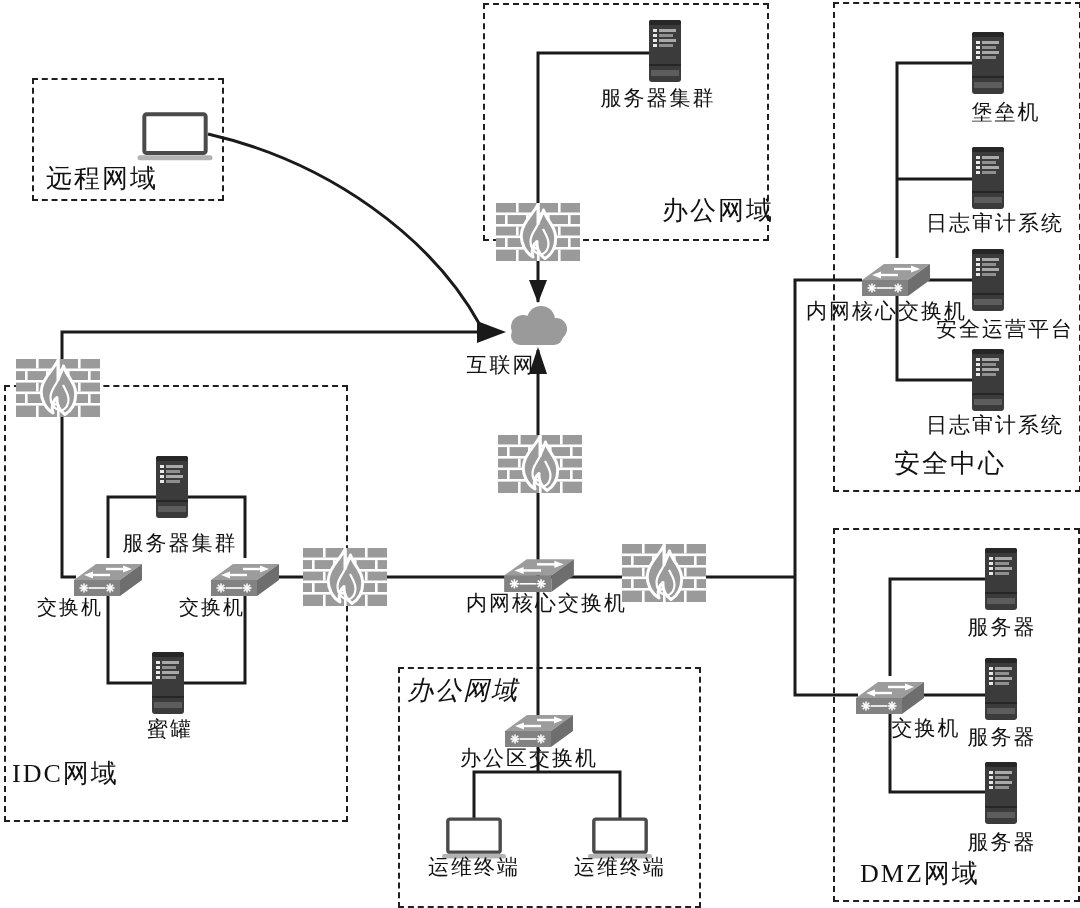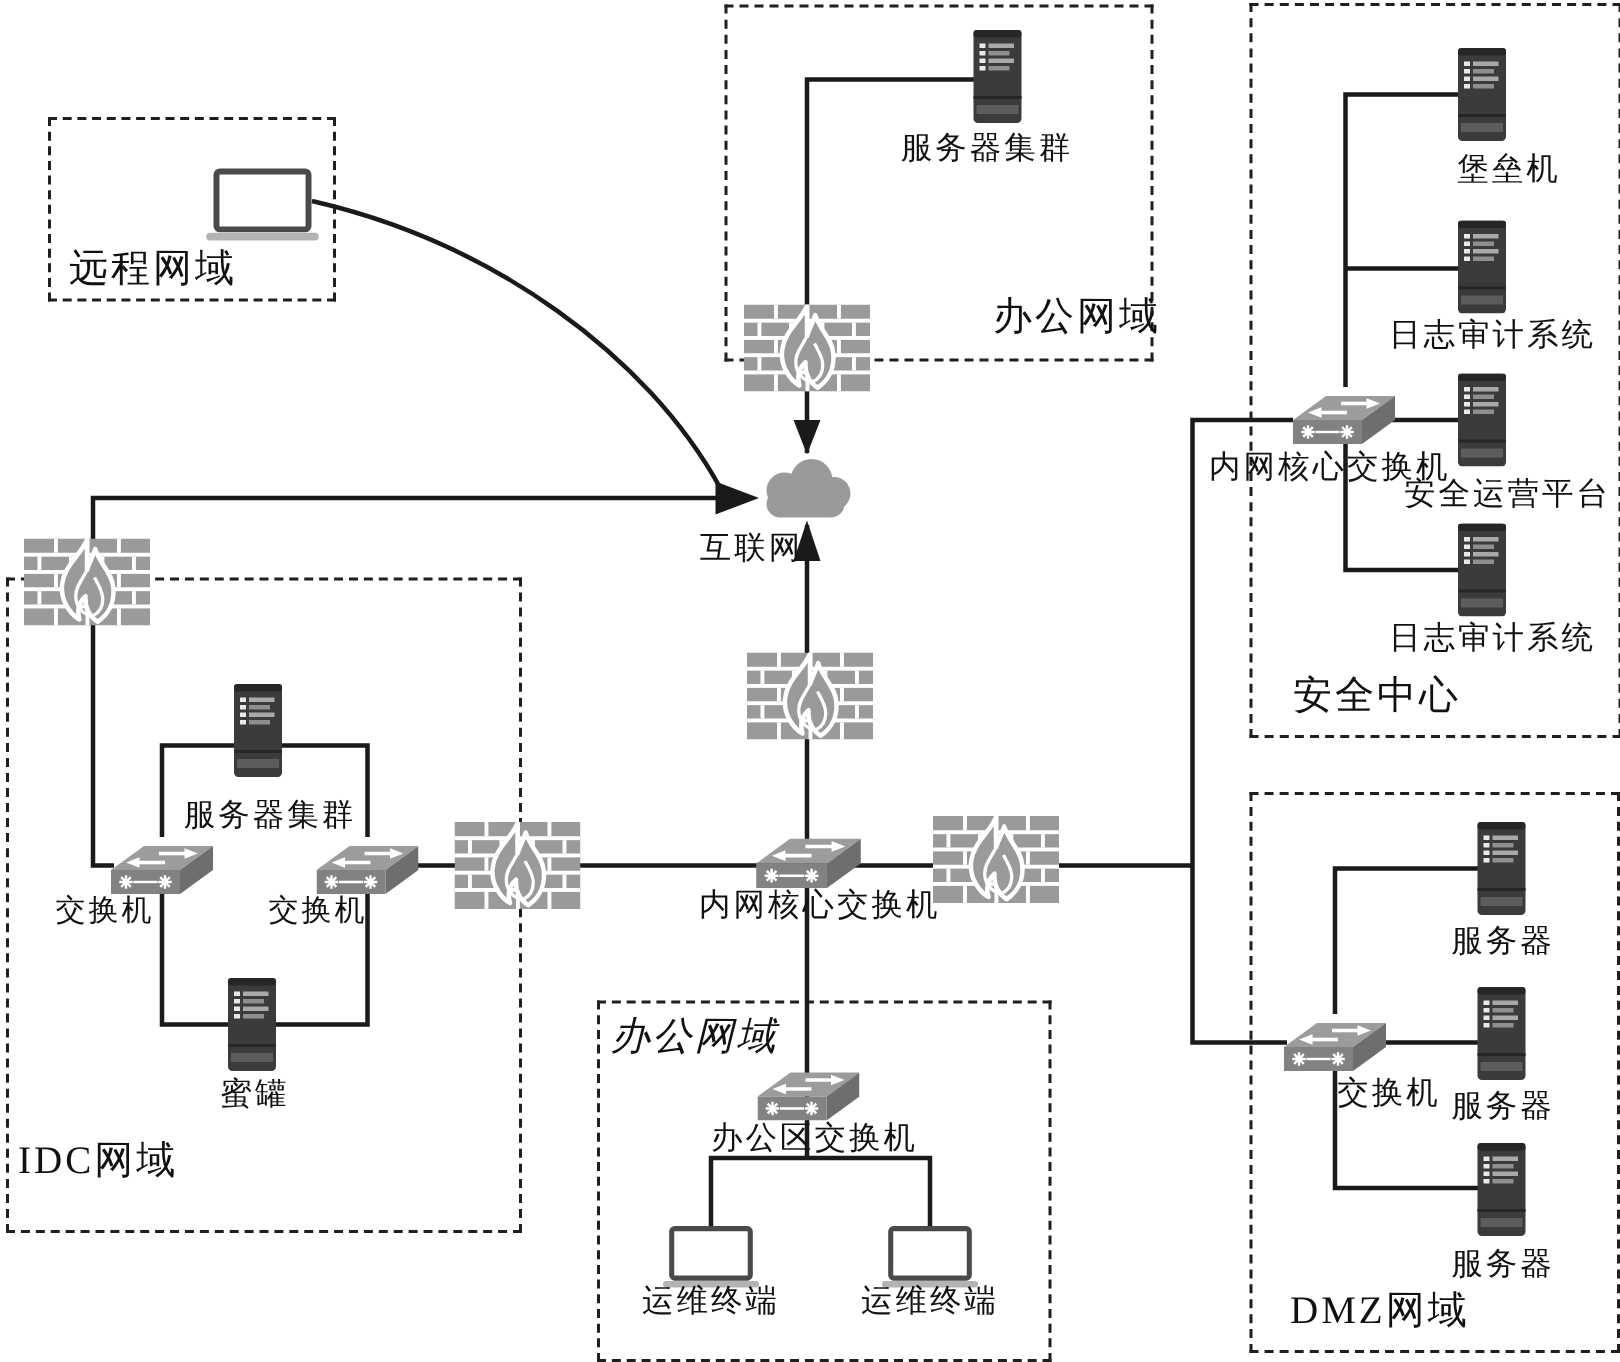--- a/index.html
+++ b/index.html
@@ -263,33 +263,33 @@
       </svg>
     </div>
   <div class="icon" style="left:984px;top:762px;width:34px;height:62px;">
       <svg>
         <use href="#sym-server"></use>
       </svg>
     </div>
 
   <div class="lbl zone-lbl" style="left:46px;top:165px;">远程网域</div>
   <div class="lbl zone-lbl" style="left:662px;top:197px;">办公网域</div>
-  <div class="lbl zone-lbl" style="left:862px;top:450px;">安全中心</div>
+  <div class="lbl zone-lbl" style="left:894px;top:450px;">安全中心</div>
   <div class="lbl zone-lbl" style="left:12px;top:760px;">IDC网域</div>
   <div class="lbl zone-lbl" style="left:407px;top:677px;font-style:italic;">办公网域</div>
   <div class="lbl zone-lbl" style="left:860px;top:860px;">DMZ网域</div>
 
   <div class="lbl" style="left:596px;top:87px;width:124px;">服务器集群</div>
   <div class="lbl" style="left:464px;top:354px;width:74px;">互联网</div>
   <div class="lbl" style="left:466px;top:592px;width:160px;">内网核心交换机</div>
   <div class="lbl" style="left:118px;top:532px;width:124px;">服务器集群</div>
   <div class="lbl" style="left:34px;top:596px;width:72px;font-size:20px;">交换机</div>
   <div class="lbl" style="left:176px;top:596px;width:72px;font-size:20px;">交换机</div>
   <div class="lbl" style="left:134px;top:718px;width:72px;">蜜罐</div>
-  <div class="lbl" style="left:474px;top:747px;width:134px;">办公区交换机</div>
+  <div class="lbl" style="left:460px;top:747px;width:134px;">办公区交换机</div>
   <div class="lbl" style="left:428px;top:856px;width:92px;">运维终端</div>
   <div class="lbl" style="left:574px;top:856px;width:92px;">运维终端</div>
   <div class="lbl" style="left:806px;top:300px;width:160px;">内网核心交换机</div>
   <div class="lbl" style="left:968px;top:101px;width:76px;">堡垒机</div>
   <div class="lbl" style="left:926px;top:212px;width:128px;">日志审计系统</div>
   <div class="lbl" style="left:936px;top:318px;width:128px;">安全运营平台</div>
   <div class="lbl" style="left:926px;top:414px;width:128px;">日志审计系统</div>
   <div class="lbl" style="left:888px;top:717px;width:76px;">交换机</div>
   <div class="lbl" style="left:964px;top:616px;width:76px;">服务器</div>
   <div class="lbl" style="left:964px;top:726px;width:76px;">服务器</div>

